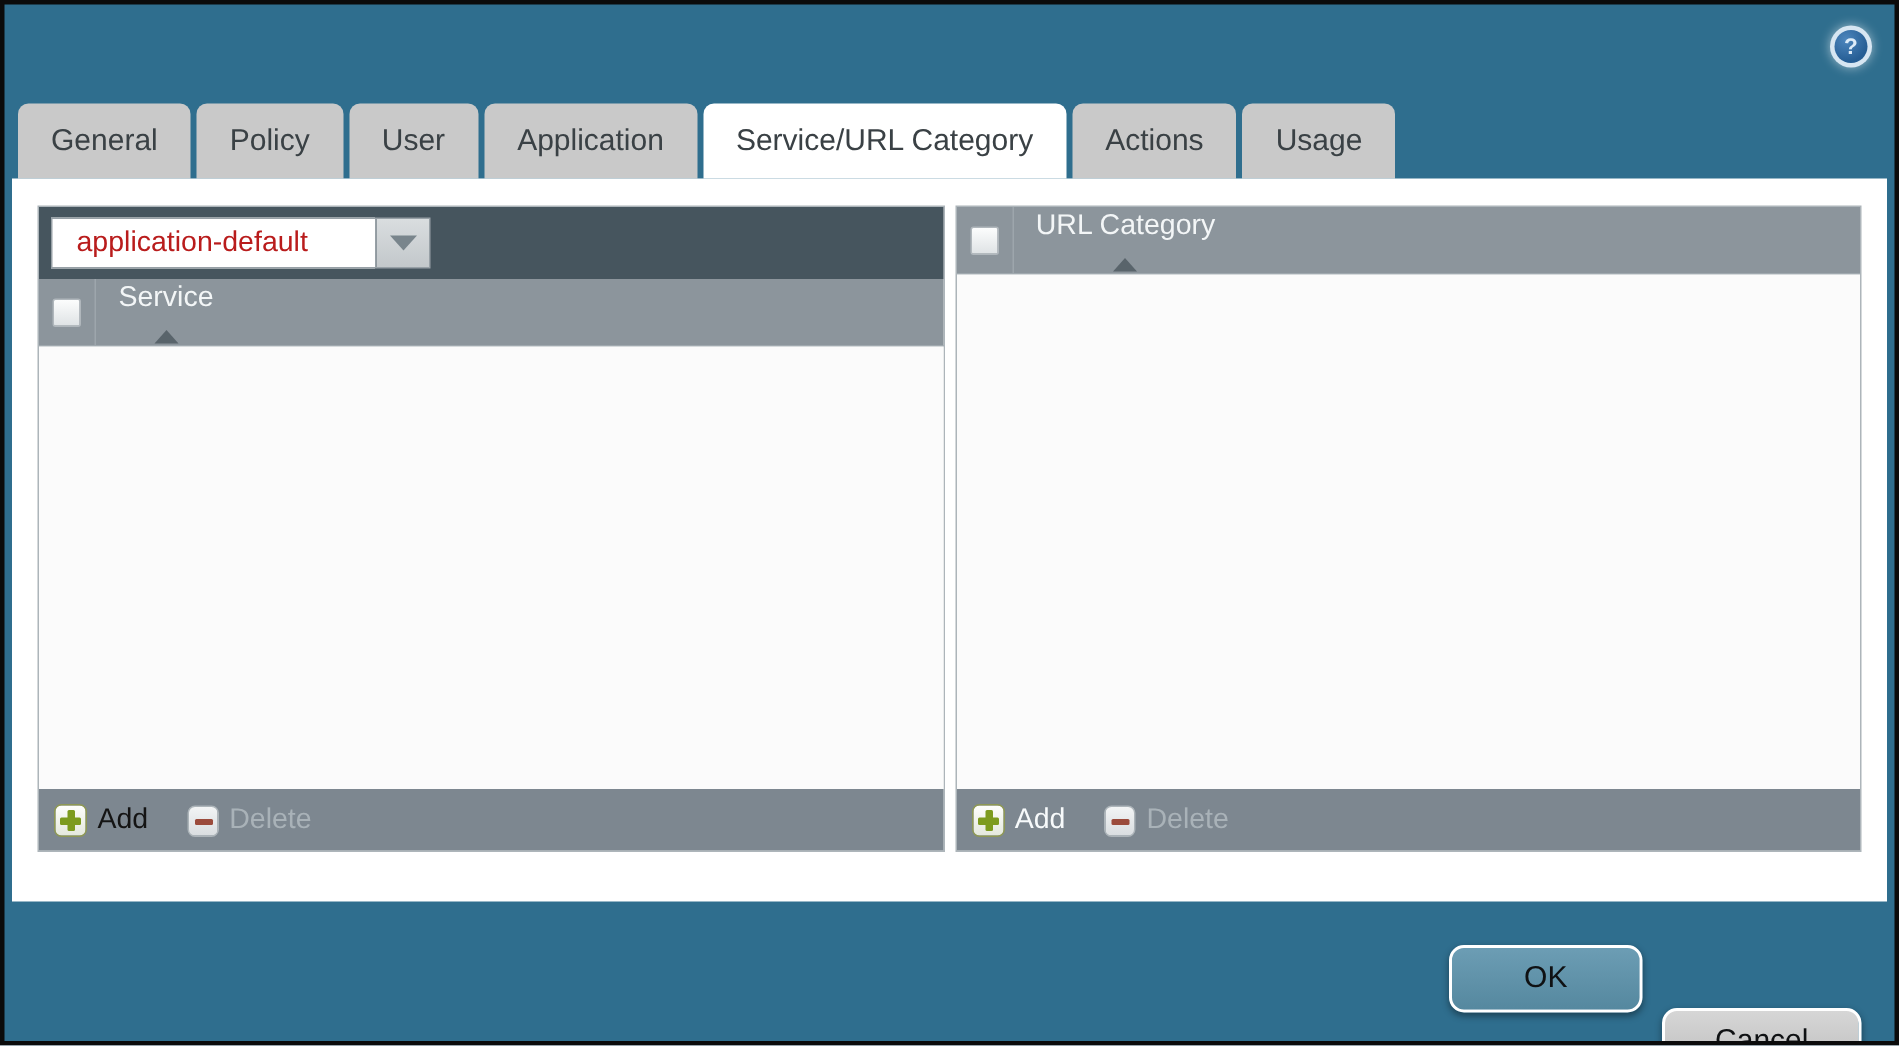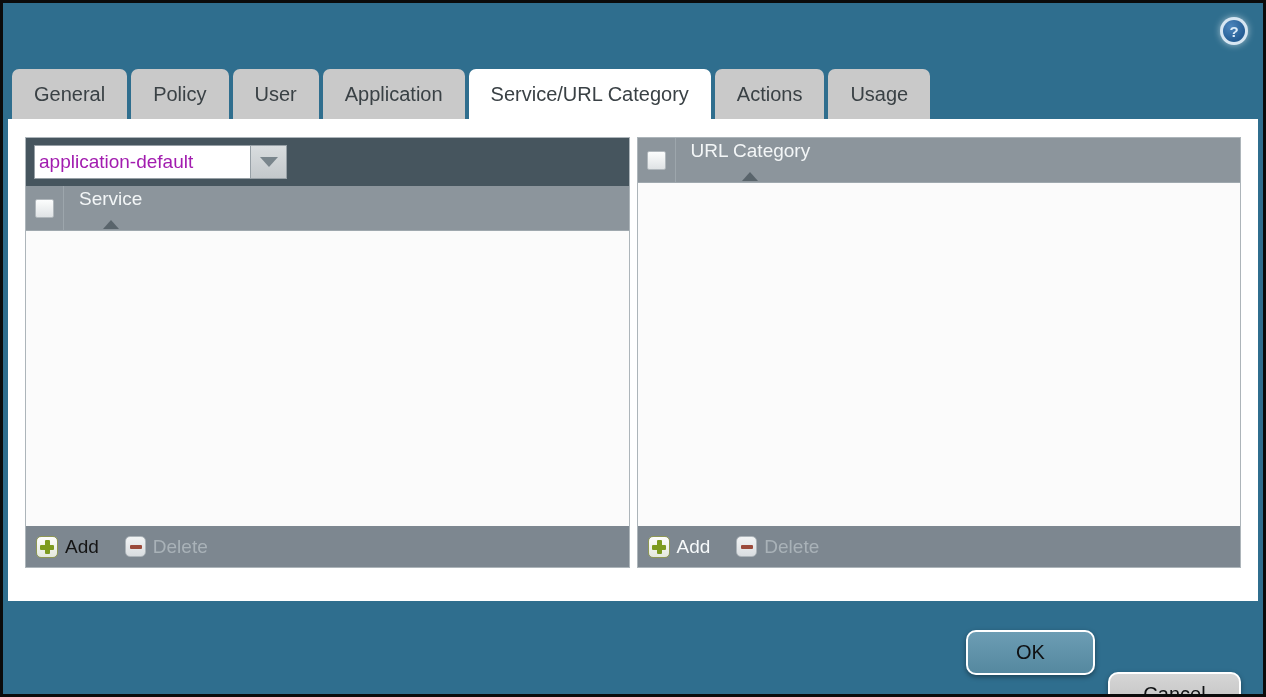--- a/index.html
+++ b/index.html
@@ -50,21 +50,21 @@
     border:1px solid #ADB5BA; background:#FBFBFB;
   }
   .panel-header {
     height:48px; background:#46555E; display:flex; align-items:center;
     padding:0 8px; flex:0 0 auto;
   }
   
   .combo { display:flex; height:34px; }
   .combo input {
     width:216px; height:34px; border:1px solid #97A0A6; border-right:none;
-    font-size:19px; color:#a21caf; padding:0 4px;
+    font-size:19px; color:#b91c1c; padding:0 16px;
     font-family:"Liberation Sans", sans-serif; background:#FFFFFF; outline:none;
   }
   .combo-btn {
     width:37px; height:34px; border:1px solid #97A0A6;
     background:linear-gradient(#D9DDDF,#C3C8CB);
     display:flex; align-items:center; justify-content:center; cursor:pointer;
   }
   .tri-down {
     width:0; height:0;
     border-left:9px solid transparent; border-right:9px solid transparent;
@@ -101,21 +101,21 @@
     border-left:8px solid transparent; border-right:8px solid transparent;
     border-bottom:9px solid #59646B;
   }
   .panel-body { flex:1; background:#FBFBFB; }
   
   .panel-footer {
     height:41px; background:#7D8790; display:flex; align-items:center;
     padding:0 10px; gap:26px; flex:0 0 auto;
   }
   .footer-btn {
-    display:inline-flex; align-items:flex-start; gap:7px;
+    display:inline-flex; align-items:flex-end; gap:7px;
     background:none; border:none; cursor:pointer;
     font-family:"Liberation Sans", sans-serif; font-size:19px; padding:0;
   }
   .icon-plus {
     position:relative; width:22px; height:22px; border-radius:5px;
     background:linear-gradient(#fefefc,#e4e8dd); border:1px solid #8e9854;
   }
   .icon-plus::before {
     content:""; position:absolute; left:3px; top:8px; width:14px; height:5px;
     background:#7D9B1F; border-radius:1px;

